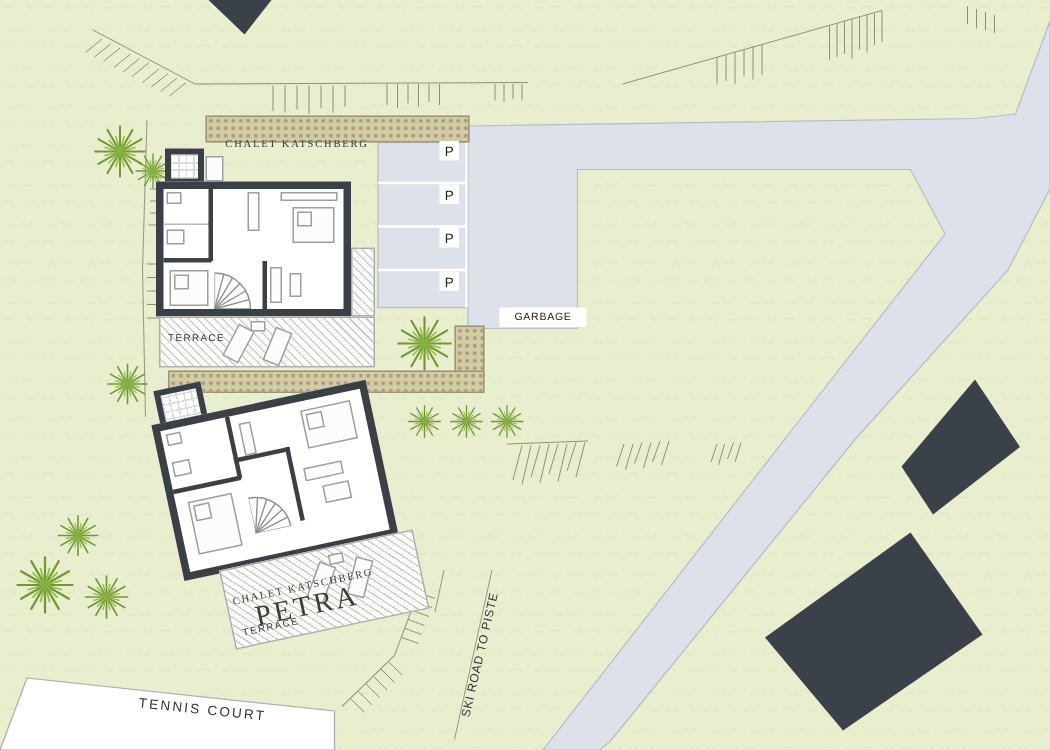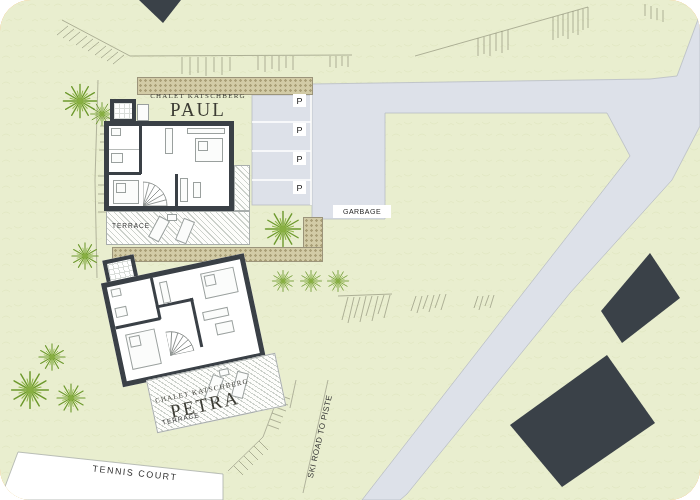--- a/index.html
+++ b/index.html
@@ -1,17 +1,17 @@
 <!DOCTYPE html>
 <html><head>
 <meta charset="utf-8">
 <style>
   html,body{margin:0;padding:0;}
   #plan{position:relative;width:700px;height:500px;overflow:hidden;background:#fdba74;
-        font-family:"Liberation Sans",sans-serif;border-radius:31px;}
+        font-family:"Liberation Sans",sans-serif;}
   .abs{position:absolute;}
   svg{display:block;}
   
   .cobble{background-color:#d2cba6;
     background-image:radial-gradient(#a99f77 1px, rgba(0,0,0,0) 1.5px);
     background-size:5px 5px;border:1px solid #9b947a;box-sizing:border-box;}
   
   .bldg{background:#fff;border:5px solid #3a4046;box-sizing:border-box;}
   .annex{background:#fff;border:4px solid #3a4046;box-sizing:border-box;
     background-image:repeating-linear-gradient(0deg,#d9ddd9 0 1px,rgba(0,0,0,0) 1px 5px),
@@ -264,21 +264,20 @@
     </div>
     <div class="abs deck" style="left:234px;top:165px;width:16px;height:46px"></div>
     <div class="abs deck" style="left:106px;top:211px;width:144px;height:34px">
       <div class="furn" style="left:46px;top:5px;width:12px;height:24px;transform:rotate(28deg)"></div>
       <div class="furn" style="left:72px;top:7px;width:12px;height:24px;transform:rotate(22deg)"></div>
       <div class="furn" style="left:60px;top:2px;width:10px;height:7px"></div>
       <span class="terr-lbl" style="left:5px;top:10px">TERRACE</span>
     </div>
     <div class="abs" style="left:142px;top:92px;width:112px;text-align:center">
       <div class="brand">CHALET KATSCHBERG</div>
-      <div class="cname">PAUL</div>
     </div>
   </div>
 
   <div class="abs" style="left:98px;top:256px;width:185px;height:190px;transform:rotate(-12deg);transform-origin:30px 30px">
     <div class="abs annex" style="left:10px;top:0;width:32px;height:30px"></div>
     <div class="abs bldg" style="left:4px;top:22px;width:146px;height:106px">
       <div class="wallseg" style="left:44px;top:0;width:3px;height:42px"></div>
       <div class="wallseg" style="left:0;top:40px;width:46px;height:3px"></div>
       <div class="wallseg" style="left:44px;top:28px;width:38px;height:3px"></div>
       <div class="wallseg" style="left:79px;top:28px;width:3px;height:50px"></div>

